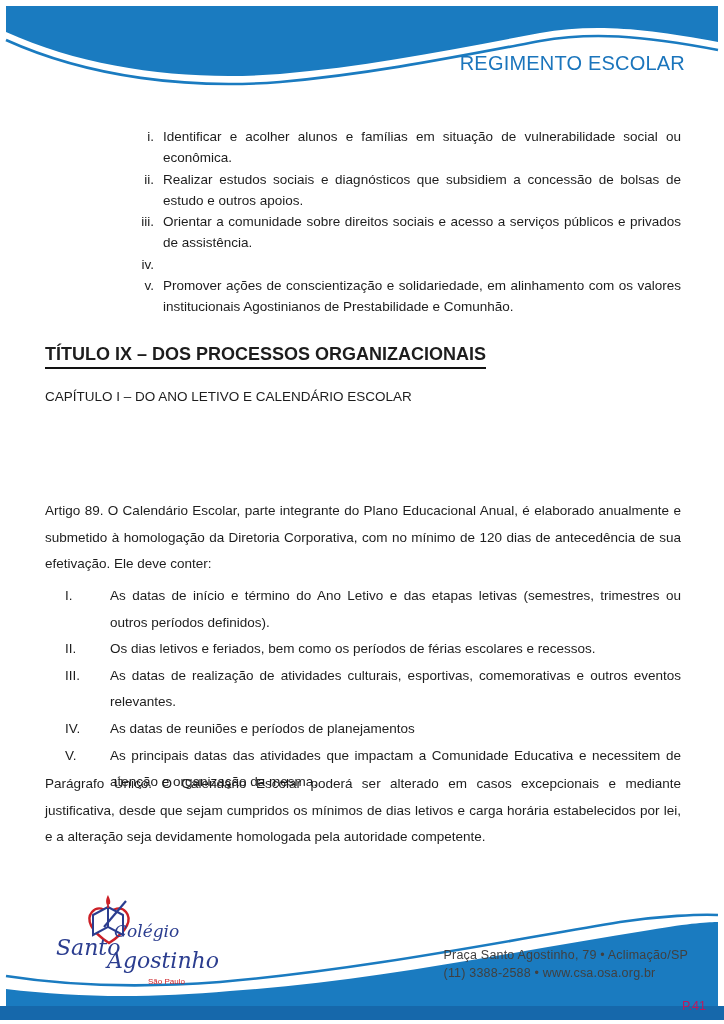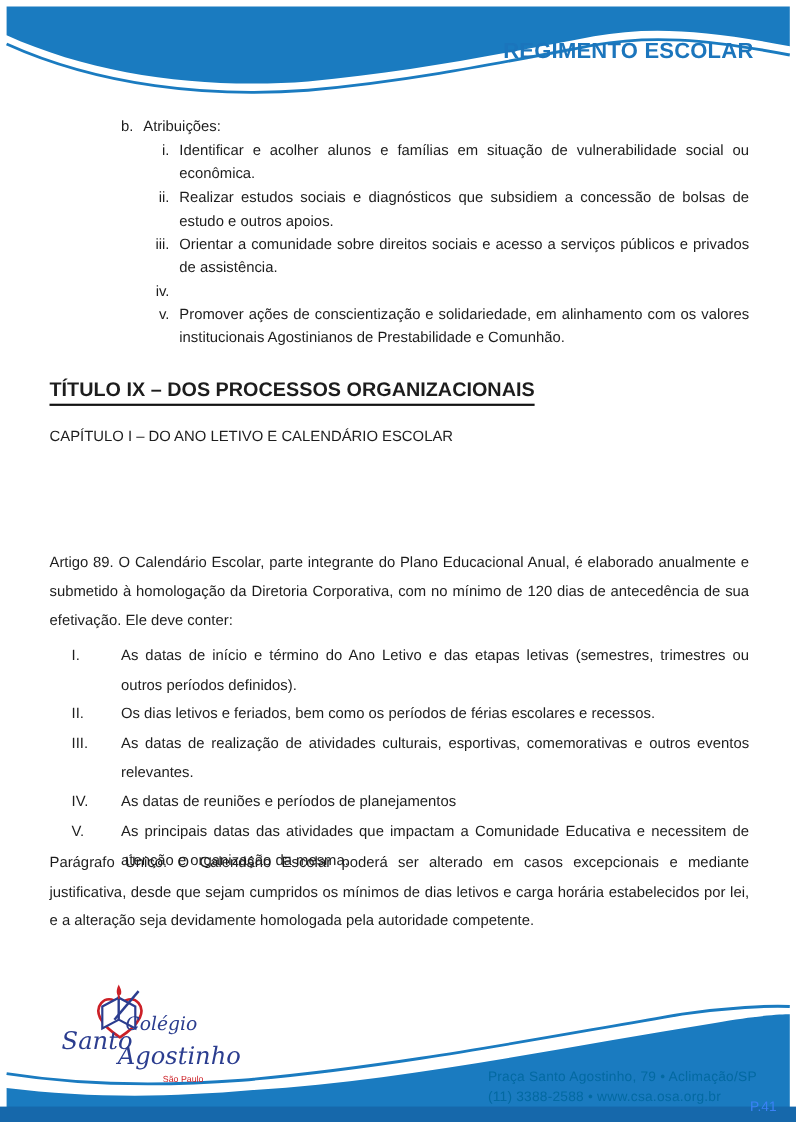--- a/index.html
+++ b/index.html
@@ -3,22 +3,22 @@
 <meta charset="utf-8">
 <style>
   html,body{margin:0;padding:0;background:#ffffff;}
   .page{
     position:relative;width:724px;height:1024px;background:#ffffff;overflow:hidden;
     font-family:"Liberation Sans","DejaVu Sans",sans-serif;color:#1d1d1d;
   }
   
   .header-wave{position:absolute;top:0;left:0;width:724px;height:100px;}
   .header-title{
-    position:absolute;top:36px;right:39px;
-    font-size:20px;font-weight:700;letter-spacing:0.2px;color:#1b75bc;
+    position:absolute;top:52px;right:39px;
+    font-size:20px;font-weight:400;letter-spacing:0.2px;color:#1b75bc;
   }
   
   .doc{position:absolute;left:45px;width:636px;font-size:13.5px;}
   .b-line{top:104px;line-height:21.3px;}
   .b-line .marker{display:inline-block;margin-left:65px;margin-right:9px;}
   .roman-list{top:126px;line-height:21.3px;}
   .roman-item{display:flex;}
   .roman-num{width:118px;min-width:118px;text-align:right;padding-right:9px;box-sizing:border-box;}
   .roman-text{flex:1;text-align:justify;text-align-last:left;}
   .title-ix{top:343px;font-size:18px;font-weight:700;line-height:22px;}
@@ -27,25 +27,25 @@
   .art88{top:415px;line-height:26.6px;text-align:justify;text-align-last:left;}
   .art89{top:498px;line-height:26.6px;text-align:justify;text-align-last:left;}
   .upper-list{top:583px;line-height:26.6px;}
   .upper-item{display:flex;}
   .upper-num{width:65px;min-width:65px;padding-left:20px;box-sizing:border-box;}
   .upper-text{flex:1;text-align:justify;text-align-last:left;}
   .sole-par{top:771px;line-height:26.6px;text-align:justify;text-align-last:left;}
   
   .footer-wave{position:absolute;left:0;top:890px;width:724px;height:134px;}
   .footer-address{
-    position:absolute;top:970px;right:36px;text-align:left;
-    color:#0369a1;font-size:12.5px;line-height:18px;letter-spacing:0.2px;
+    position:absolute;top:946px;right:36px;text-align:left;
+    color:#404040;font-size:12.5px;line-height:18px;letter-spacing:0.2px;
   }
   .page-number{
-    position:absolute;top:999px;right:18px;color:#3b82f6;font-size:12.5px;
+    position:absolute;top:999px;right:18px;color:#be185d;font-size:12.5px;
   }
   
   .logo{position:absolute;left:52px;top:893px;width:160px;height:95px;}
   .logo-icon{position:absolute;left:28px;top:0px;}
   .logo-script{font-family:"DejaVu Serif","Liberation Serif",serif;font-style:italic;color:#2b3d8f;position:absolute;white-space:nowrap;}
   .l1{left:62px;top:28px;font-size:17px;}
   .l2{left:4px;top:42px;font-size:22px;}
   .l3{left:55px;top:55px;font-size:22px;}
   .l-city{left:96px;top:84px;font-size:8px;color:#cc2027;font-style:normal;font-family:"Liberation Sans",sans-serif;}
 </style>
@@ -53,23 +53,20 @@
 <body>
 
 <div class="page">
 
   <svg class="header-wave" viewBox="0 0 724 100" xmlns="http://www.w3.org/2000/svg">
     <path d="M6,6 L718,6 L718,42 C640,27 590,24 540,33 C450,50 370,66 280,74 C190,81 90,70 6,32 Z" fill="#1a7bc0"></path>
     <path d="M6,40 C90,78 190,89 280,82 C370,74 450,58 540,41 C590,32 640,35 718,50" fill="none" stroke="#1a7bc0" stroke-width="2.6"></path>
   </svg>
   <div class="header-title">REGIMENTO ESCOLAR</div>
 
-  <div class="doc b-line">
-    <span class="marker">b.</span><span>Atribuições:</span>
-  </div>
 
   <div class="doc roman-list">
     <div class="roman-item">
       <div class="roman-num">i.</div>
       <div class="roman-text">Identificar e acolher alunos e famílias em situação de vulnerabilidade social ou econômica.</div>
     </div>
     <div class="roman-item">
       <div class="roman-num">ii.</div>
       <div class="roman-text">Realizar estudos sociais e diagnósticos que subsidiem a concessão de bolsas de estudo e outros apoios.</div>
     </div>

